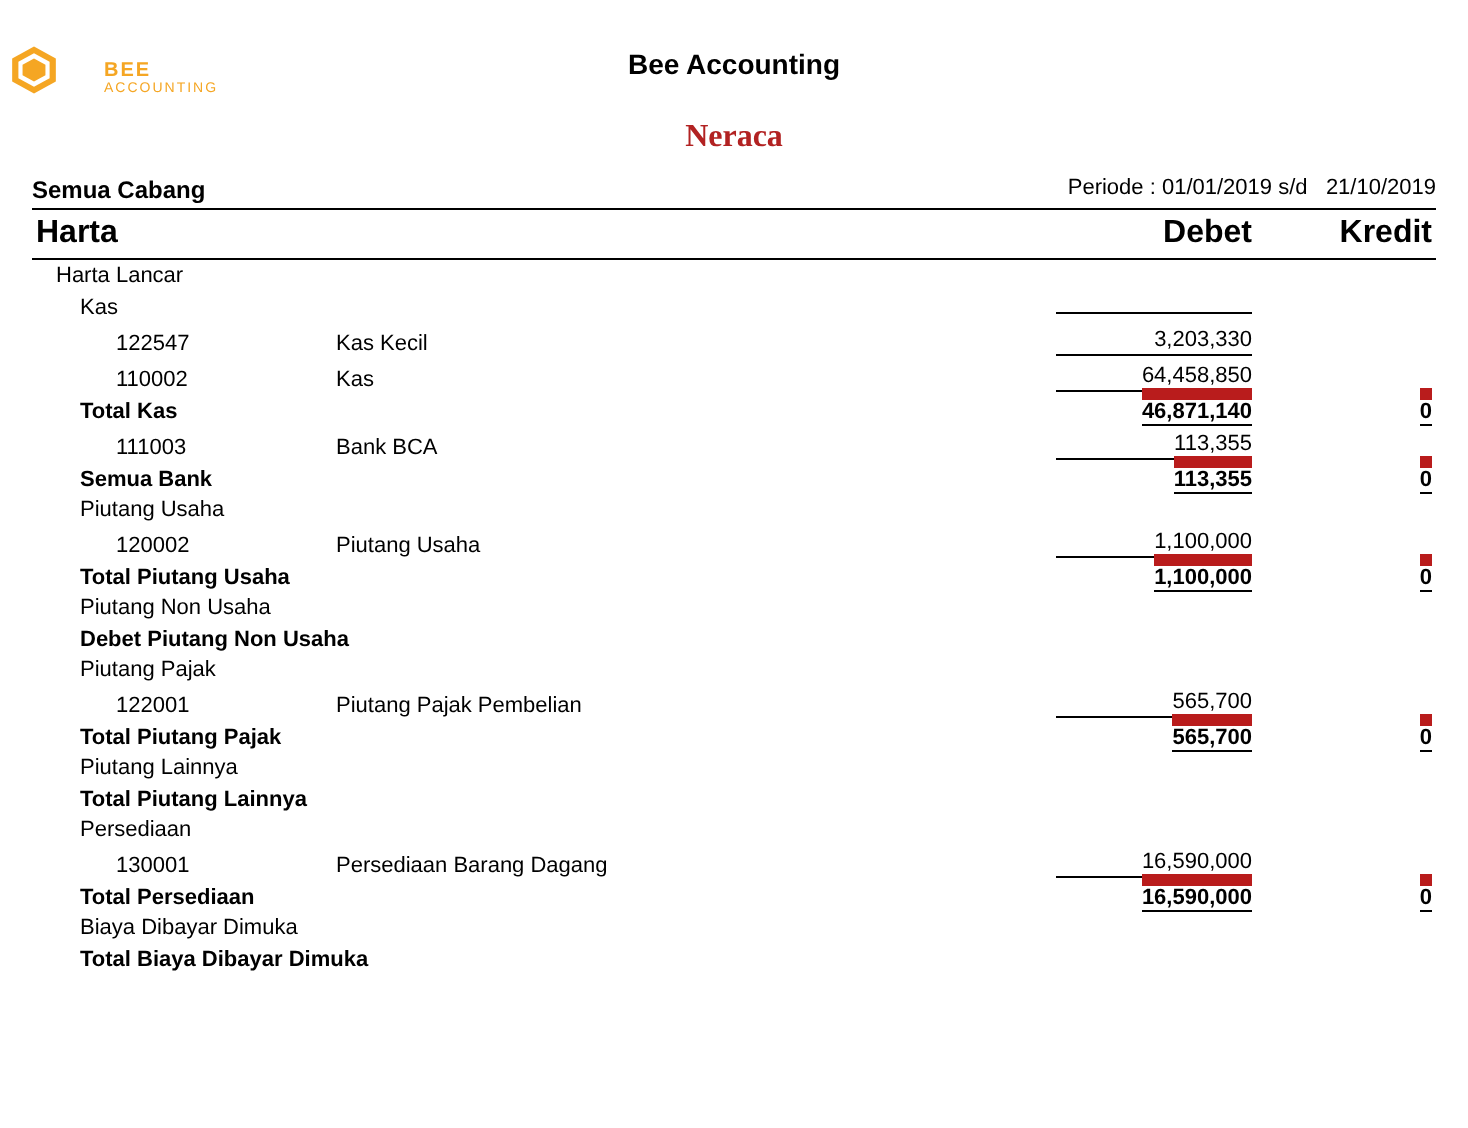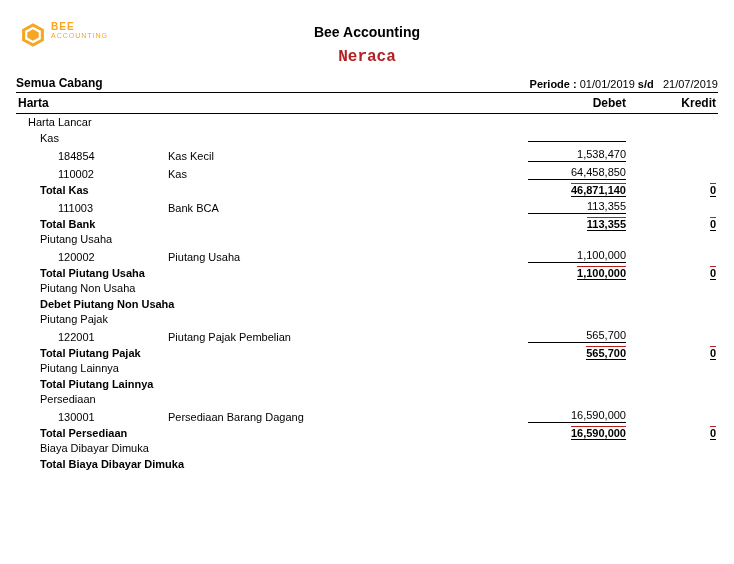--- a/index.html
+++ b/index.html
@@ -9,24 +9,24 @@
     background: #fff;
     font-family: Arial, sans-serif;
     font-size: 11px;
     color: #000;
     padding: 18px 16px 10px 16px;
     position: relative;
   }
   .logo-wrap {
     position: absolute;
     top: 22px;
-    left: 20px;
+    left: 4px;
     display: flex;
-    align-items: flex-start;
-    gap: 5px;
+    align-items: flex-end;
+    gap: 22px;
   }
   .logo-wrap svg { display: block; }
   .logo-text {
     font-size: 10px;
     font-weight: bold;
     color: #f5a623;
     letter-spacing: 1px;
     line-height: 1;
   }
   .logo-sub {
@@ -39,69 +39,69 @@
     text-align: center;
     font-weight: bold;
     font-size: 14px;
     margin-top: 6px;
   }
   .subtitle {
     text-align: center;
     font-weight: bold;
     font-size: 16px;
     color: #b22222;
-    font-family: Liberation Mono, monospace;
-    margin-top: 8px;
+    font-family: Liberation Serif, serif;
+    margin-top: 20px;
   }
   .period-row {
     display: flex;
     justify-content: space-between;
-    align-items: flex-end;
+    align-items: flex-start;
     margin-top: 10px;
     font-size: 11px;
   }
   .period-row .branch { font-weight: bold; font-size: 12px; }
   .period-row .period { font-size: 11px; white-space: nowrap; }
-  .period-row .period b { font-weight: bold; }
+  .period-row .period b { font-weight: normal; }
   table {
     width: 100%;
     border-collapse: collapse;
     margin-top: 2px;
     table-layout: fixed;
   }
   th, td {
     padding: 2px 2px;
     vertical-align: bottom;
   }
   thead th {
     border-top: 1.5px solid #000;
     border-bottom: 1.5px solid #000;
     font-weight: bold;
-    font-size: 12px;
+    font-size: 16px;
     text-align: left;
     padding: 3px 2px;
   }
   thead th.right { text-align: right; }
   .col-code { width: 150px; }
   .col-name { width: auto; }
   .col-debet { width: 130px; text-align: right; }
   .col-kredit { width: 90px; text-align: right; }
   td.code { padding-left: 12px; }
   td.code.ind1 { padding-left: 24px; }
   td.code.ind2 { padding-left: 42px; }
   td.right { text-align: right; }
   td.under span {
     display: inline-block;
     min-width: 98px;
     border-bottom: 1px solid #000;
     padding-bottom: 1px;
   }
   tr.bold td { font-weight: bold; }
   tr.total td.right span {
-    border-top: 1px solid #b91c1c;
+    border-top: 6px solid #b91c1c;
     border-bottom: 1px solid #000;
   }
   tr.section td { padding-top: 1px; }
 </style>
 </head>
 <body>
 
 <div class="logo-wrap">
   <svg width="26" height="26" viewBox="0 0 100 100">
     <polygon points="50,5 92,28 92,72 50,95 8,72 8,28" fill="#f5a623"></polygon>
@@ -116,21 +116,21 @@
 
 <div class="title">Bee Accounting</div>
 <div class="subtitle">Neraca</div>
 
 <div class="period-row">
   <div class="branch">Semua Cabang</div>
   <div class="period">
     <b>Periode :</b>
     <span>01/01/2019</span>
     <b>s/d</b>&nbsp;&nbsp;
-    <span>21/07/2019</span>
+    <span>21/10/2019</span>
   </div>
 </div>
 
 <table>
   <colgroup>
     <col class="col-code">
       <col class="col-name">
       <col class="col-debet">
       <col class="col-kredit">
   </colgroup>
@@ -149,23 +149,23 @@
         <td></td>
       </tr>
     <tr>
         <td class="code ind1">Kas</td>
         <td></td>
         <td class="right under"><span></span></td>
         <td></td>
       </tr>
 
     <tr>
-        <td class="code ind2">184854</td>
+        <td class="code ind2">122547</td>
         <td>Kas Kecil</td>
-        <td class="right under"><span>1,538,470</span></td>
+        <td class="right under"><span>3,203,330</span></td>
         <td></td>
       </tr>
     <tr>
         <td class="code ind2">110002</td>
         <td>Kas</td>
         <td class="right under"><span>64,458,850</span></td>
         <td></td>
       </tr>
     <tr class="bold total">
         <td class="code ind1" colspan="2">Total Kas</td>
@@ -173,21 +173,21 @@
         <td class="right"><span>0</span></td>
       </tr>
 
     <tr>
         <td class="code ind2">111003</td>
         <td>Bank BCA</td>
         <td class="right under"><span>113,355</span></td>
         <td></td>
       </tr>
     <tr class="bold total">
-        <td class="code ind1" colspan="2">Total Bank</td>
+        <td class="code ind1" colspan="2">Semua Bank</td>
         <td class="right"><span>113,355</span></td>
         <td class="right"><span>0</span></td>
       </tr>
 
     <tr class="section">
         <td class="code ind1">Piutang Usaha</td>
         <td></td>
         <td></td>
         <td></td>
       </tr>

